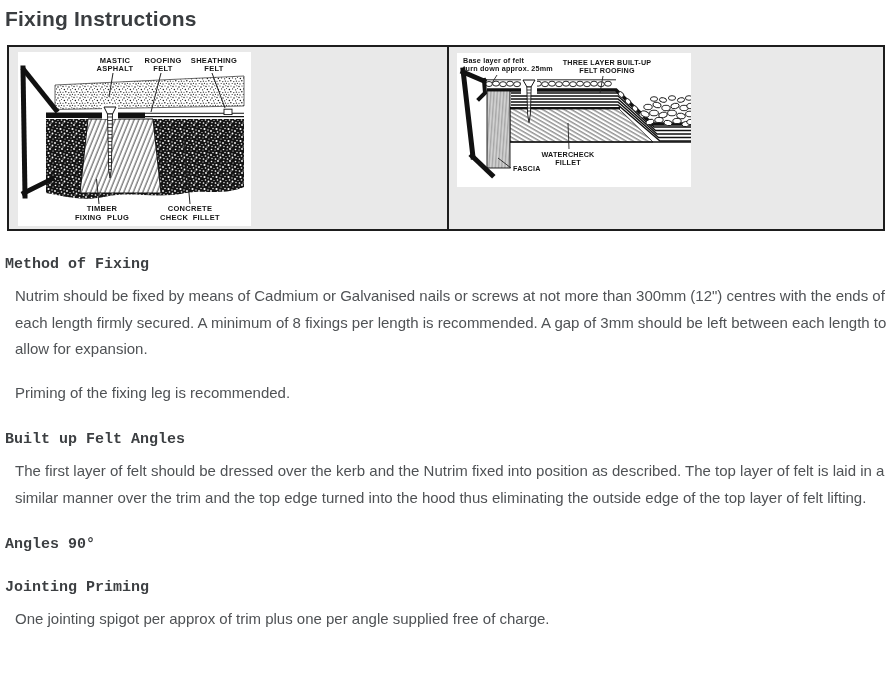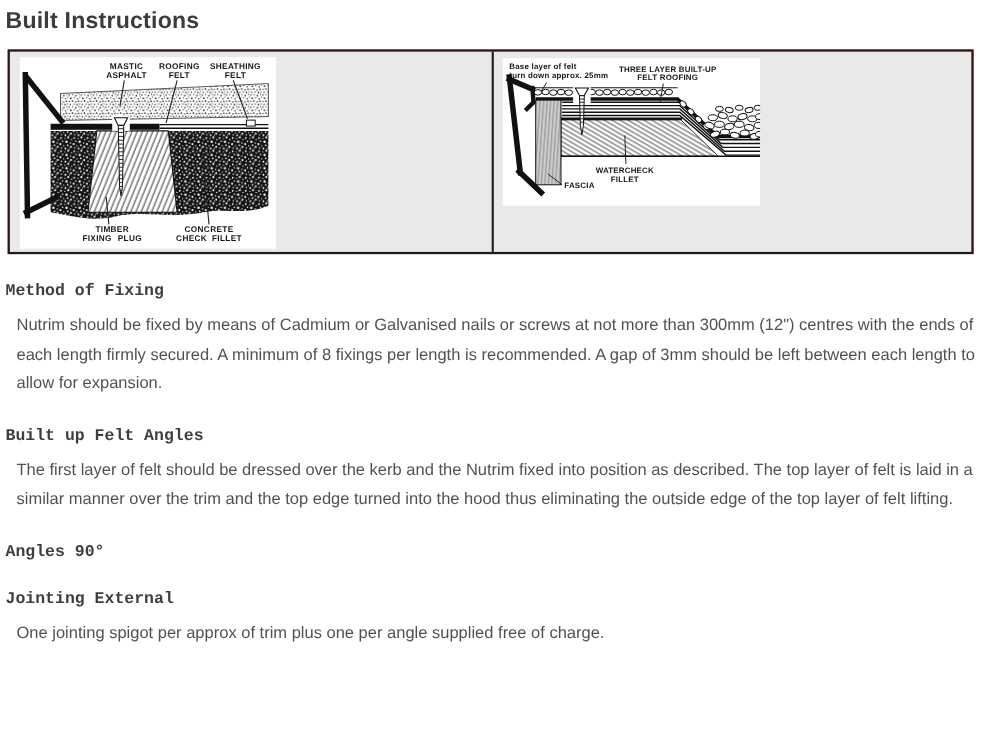--- a/index.html
+++ b/index.html
@@ -7,39 +7,39 @@
     width:892px;height:680px;background:#ffffff;overflow:hidden;
     font-family:"Liberation Sans",sans-serif;color:#4f5255;
     box-sizing:border-box;padding:5px 5px 0 5px;
   }
   h1{
     font-size:21px;line-height:25px;margin:1px 0 14px 0;
     color:#3a3d40;font-weight:bold;letter-spacing:.2px;
   }
   .diagram-table{
     display:flex;width:878px;margin-left:2px;height:186px;
-    border:2px solid #1d1d1d;background:#b91c1c;box-sizing:border-box;
+    border:2px solid #1d1d1d;background:#86efac;box-sizing:border-box;
   }
   .cell{box-sizing:border-box;background:#e9e9e9;}
   .cell-left{width:440px;border-right:2px solid #1d1d1d;padding:5px 0 0 9px;}
   .cell-right{flex:1;padding:6px 0 0 8px;}
   .img-white{background:#ffffff;display:block;}
   section h3{
     font-size:15px;line-height:18px;color:#3c3f42;
     margin:25px 0 9px 0;font-weight:bold;font-family:Liberation Mono, monospace;
   }
   section p{
     font-size:15px;line-height:26.5px;margin:0 0 17px 10px;max-width:878px;
   }
   svg text{font-family:"Liberation Sans",sans-serif;}
 </style>
 </head>
 <body>
 
-<h1>Built Instructions</h1>
+<h1>Fixing Instructions</h1>
 
 <div class="diagram-table">
 
   <div class="cell cell-left">
     <svg class="img-white" width="233" height="174" viewBox="0 0 233 174">
       <defs>
         <pattern id="p-asph" width="11" height="11" patternUnits="userSpaceOnUse">
           <rect width="11" height="11" fill="#ffffff"></rect>
           <g fill="#1b1b1b">
             <circle cx="1" cy="1.5" r=".7"></circle>
@@ -258,27 +258,28 @@
         <text x="111" y="112" text-anchor="middle">FILLET</text>
         <text x="56" y="118">FASCIA</text>
       </g>
     </svg>
   </div>
 </div>
 
 <section>
   <h3>Method of Fixing</h3>
   <p>Nutrim should be fixed by means of Cadmium or Galvanised nails or screws at not more than 300mm (12") centres with the ends of each length firmly secured. A minimum of 8 fixings per length is recommended. A gap of 3mm should be left between each length to allow for expansion.</p>
+  <p>Priming of the fixing leg is recommended.</p>
 </section>
 
 <section>
   <h3>Built up Felt Angles</h3>
   <p>The first layer of felt should be dressed over the kerb and the Nutrim fixed into position as described. The top layer of felt is laid in a similar manner over the trim and the top edge turned into the hood thus eliminating the outside edge of the top layer of felt lifting.</p>
 </section>
 
 <section>
   <h3>Angles 90°</h3>
 </section>
 
 <section>
-  <h3>Jointing External</h3>
+  <h3>Jointing Priming</h3>
   <p>One jointing spigot per approx of trim plus one per angle supplied free of charge.</p>
 </section>
 
 </body></html>

